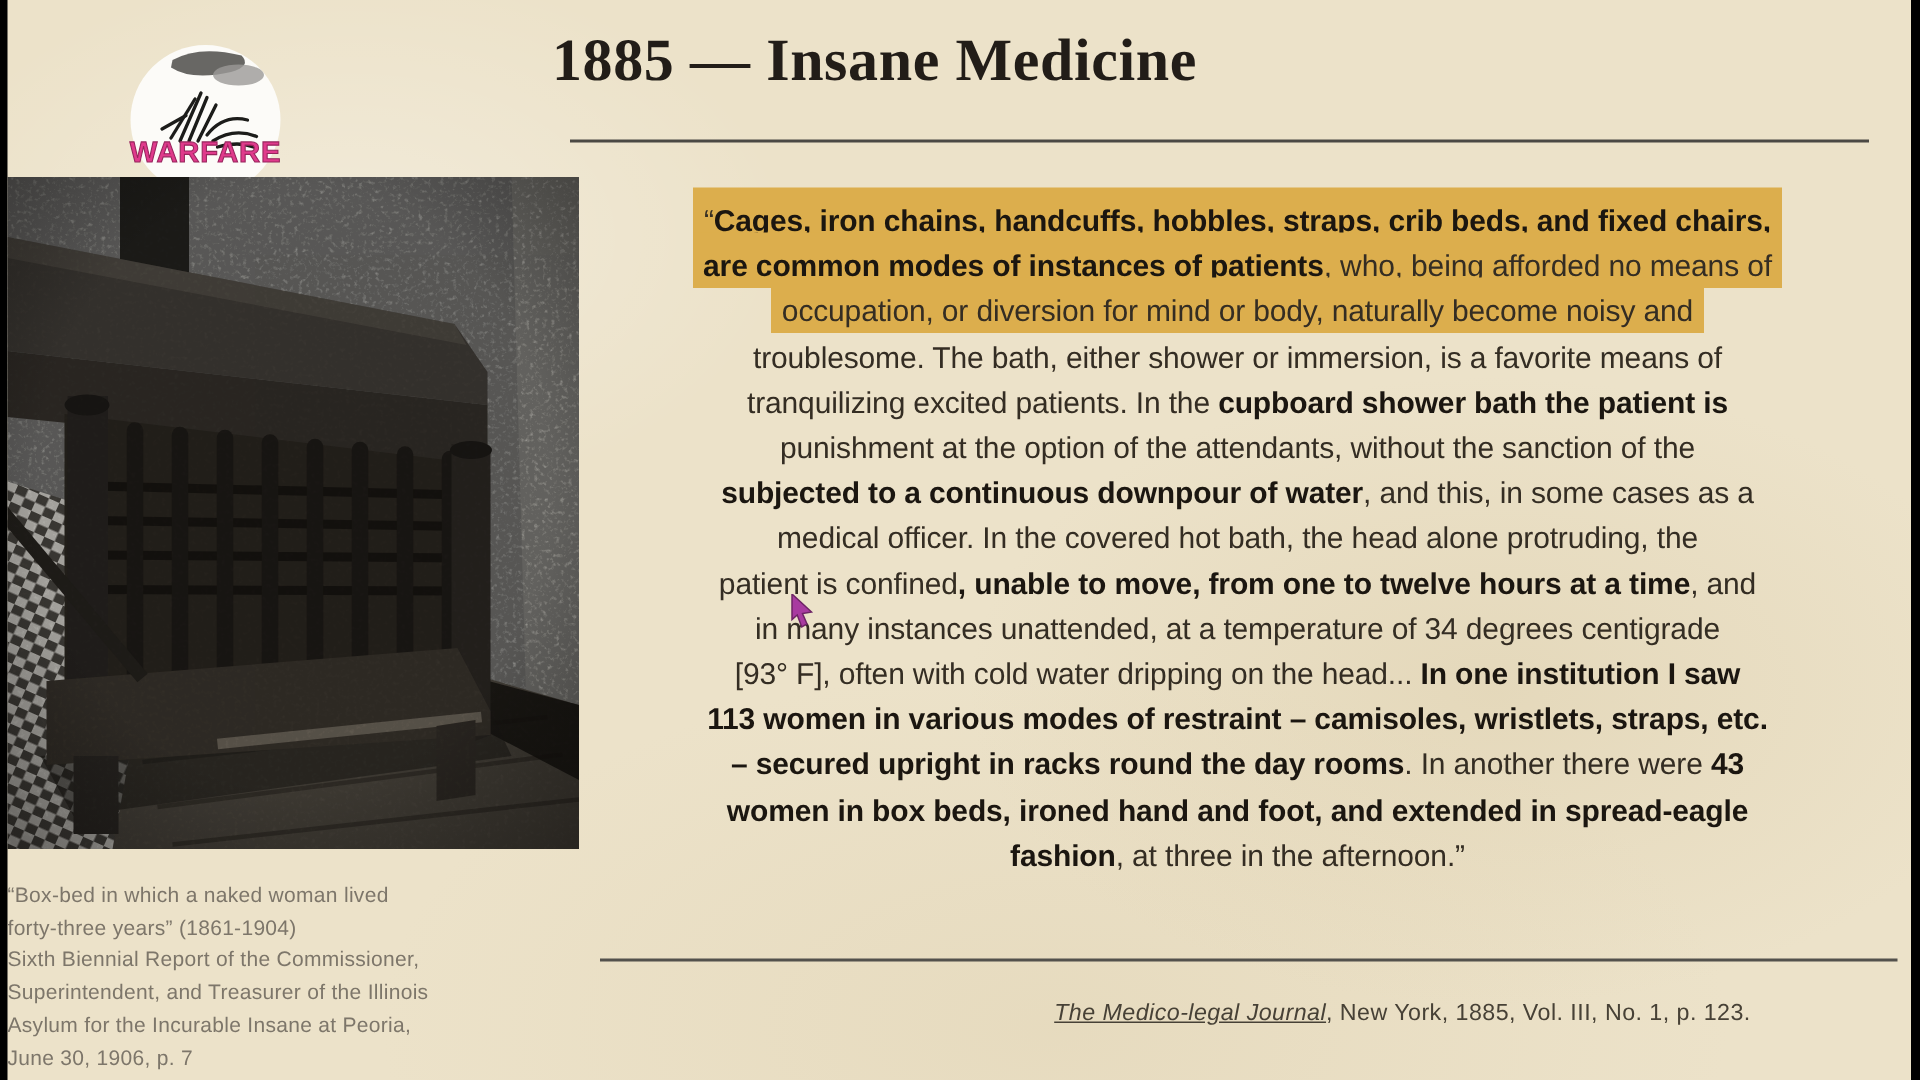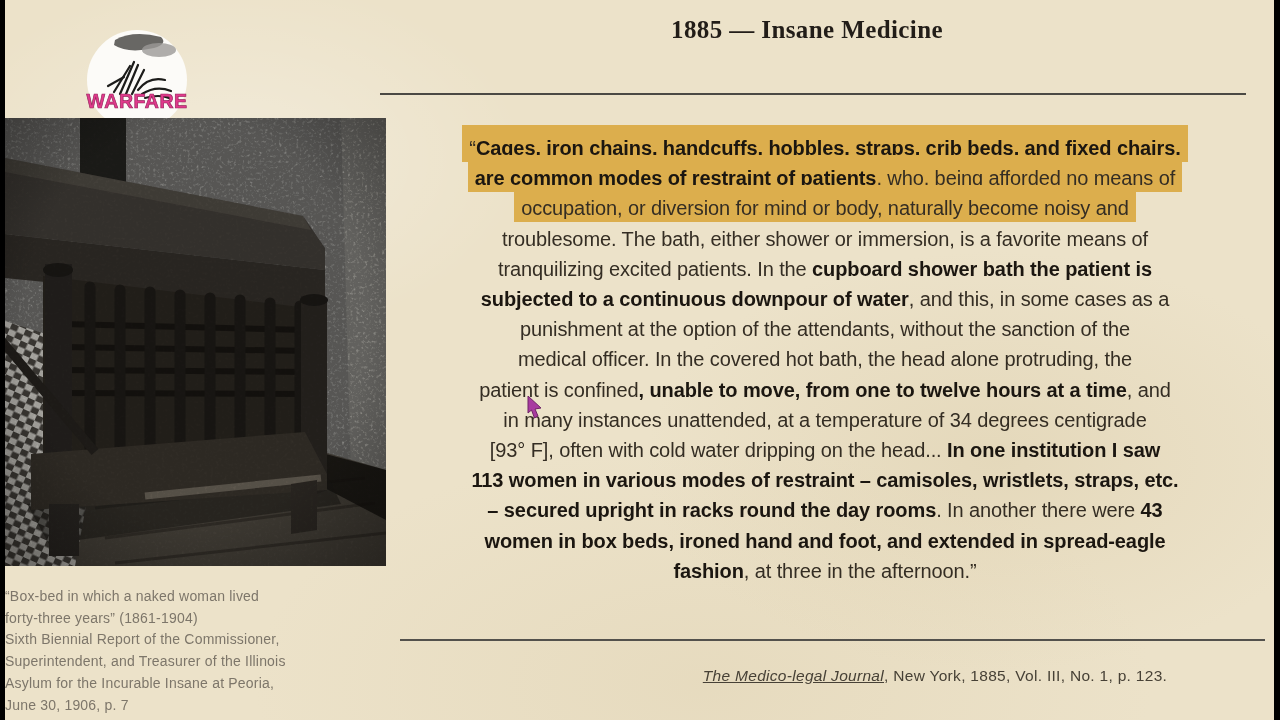--- a/index.html
+++ b/index.html
@@ -11,23 +11,23 @@
   .slide{
     position:absolute;left:5px;top:0;width:1269px;height:720px;
     background:
       radial-gradient(ellipse 420px 260px at 18% 22%, rgba(255,255,255,0.30), rgba(255,255,255,0) 70%),
       radial-gradient(ellipse 500px 300px at 78% 64%, rgba(214,198,160,0.35), rgba(214,198,160,0) 70%),
       radial-gradient(ellipse 600px 320px at 55% 95%, rgba(222,208,175,0.40), rgba(222,208,175,0) 75%),
       #ece2c9;
   }
   .page-title{
     position:absolute;left:363px;top:16px;width:878px;
-    text-align:center;
+    text-align:left;
     font-family:"Liberation Serif",serif;
-    font-weight:bold;font-size:25px;letter-spacing:0.4px;
+    font-weight:bold;font-size:40px;letter-spacing:0.4px;
     color:#221d18;
   }
   .rule{position:absolute;height:2px;background:#4b4944;}
   .rule-top{left:375px;top:93px;width:866px;}
   .rule-bottom{left:395px;top:639px;width:865px;background:#53514c;}
 
   .logo{position:absolute;left:52px;top:28px;width:104px;height:104px;margin-left:28px;}
 
   .photo{position:absolute;left:0;top:118px;width:381px;height:448px;}
 
@@ -160,26 +160,26 @@
       <div>“Box-bed in which a naked woman lived</div>
       <div>forty-three years” (1861-1904)</div>
       <div>Sixth Biennial Report of the Commissioner,</div>
       <div>Superintendent, and Treasurer of the Illinois</div>
       <div>Asylum for the Incurable Insane at Peoria,</div>
       <div>June 30, 1906, p. 7</div>
     </div>
 
   <div class="quote">
       <div class="qline"><span class="hl"><span>“</span><b>Cages, iron chains, handcuffs, hobbles, straps, crib beds, and fixed chairs,</b></span></div>
-      <div class="qline"><span class="hl"><b>are common modes of restraint of patients</b><span>, who, being afforded no means of</span></span></div>
+      <div class="qline"><span class="hl"><b>are common modes of instances of patients</b><span>, who, being afforded no means of</span></span></div>
       <div class="qline"><span class="hl"><span>occupation, or diversion for mind or body, naturally become noisy and</span></span></div>
       <div class="qline"><span><span>troublesome. The bath, either shower or immersion, is a favorite means of</span></span></div>
       <div class="qline"><span><span>tranquilizing excited patients. In the </span><b>cupboard shower bath the patient is</b></span></div>
+      <div class="qline"><span><span>punishment at the option of the attendants, without the sanction of the</span></span></div>
       <div class="qline"><span><b>subjected to a continuous downpour of water</b><span>, and this, in some cases as a</span></span></div>
-      <div class="qline"><span><span>punishment at the option of the attendants, without the sanction of the</span></span></div>
       <div class="qline"><span><span>medical officer. In the covered hot bath, the head alone protruding, the</span></span></div>
       <div class="qline"><span><span>patient is confined</span><b>, unable to move, from one to twelve hours at a time</b><span>, and</span></span></div>
       <div class="qline"><span><span>in many instances unattended, at a temperature of 34 degrees centigrade</span></span></div>
       <div class="qline"><span><span>[93° F], often with cold water dripping on the head... </span><b>In one institution I saw</b></span></div>
       <div class="qline"><span><b>113 women in various modes of restraint – camisoles, wristlets, straps, etc.</b></span></div>
       <div class="qline"><span><b>– secured upright in racks round the day rooms</b><span>. In another there were </span><b>43</b></span></div>
       <div class="qline"><span><b>women in box beds, ironed hand and foot, and extended in spread-eagle</b></span></div>
       <div class="qline"><span><b>fashion</b><span>, at three in the afternoon.”</span></span></div>
     </div>
 

